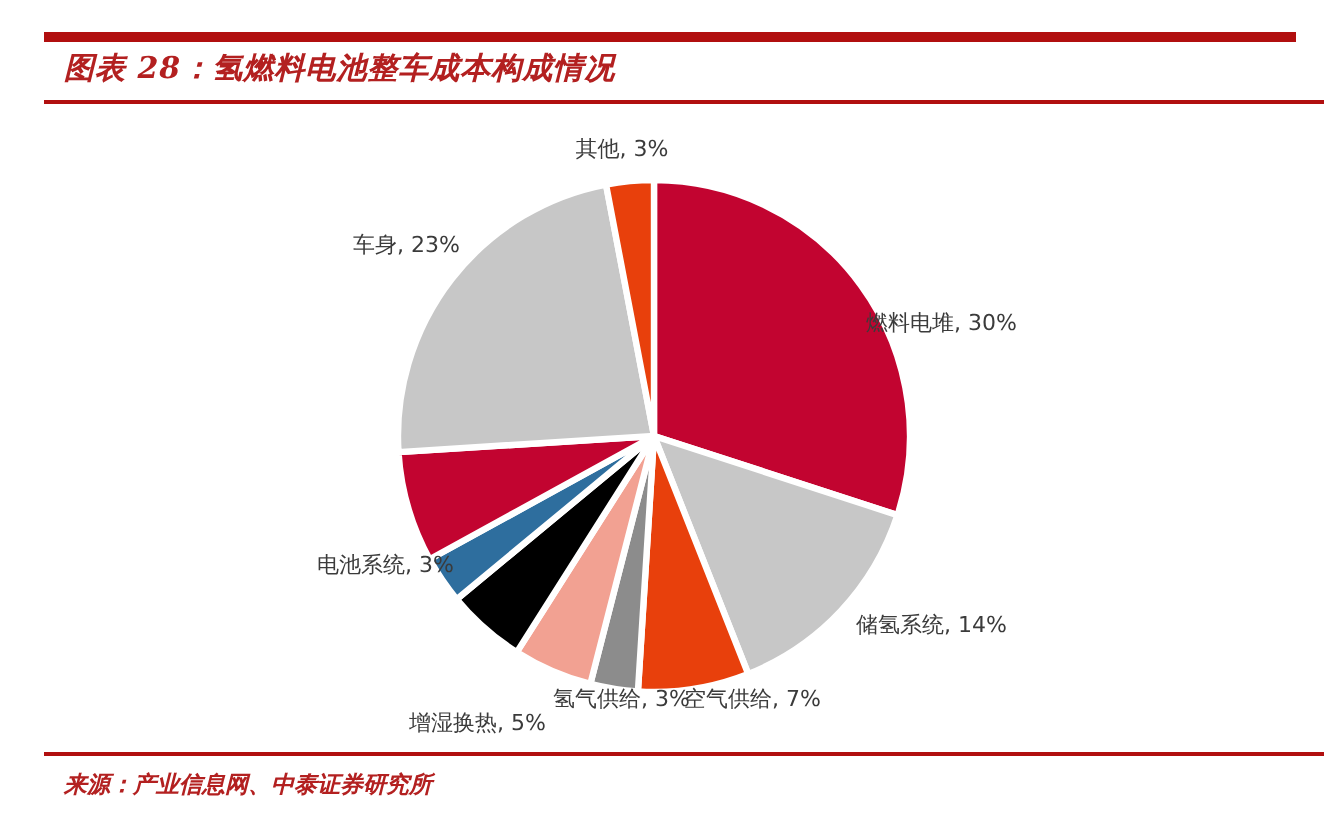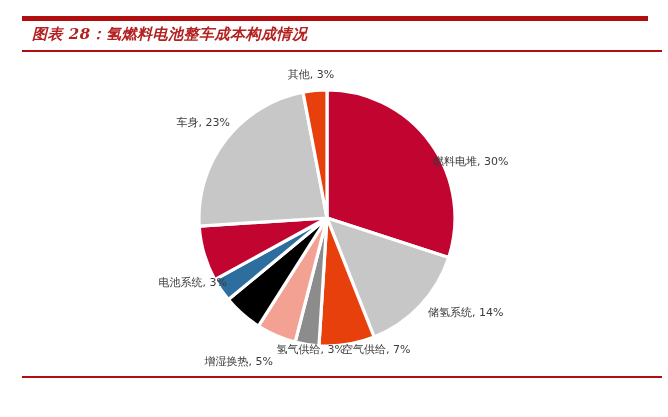--- a/index.html
+++ b/index.html
@@ -148,14 +148,15 @@
 
     <div class="slice-label anchor-end" style="left:227px; top:222px;">电池系统, 3%</div>
 
 
     <div class="slice-label anchor-end" style="left:230px; top:62px;">车身, 23%</div>
 
     <div class="slice-label anchor-mid" style="left:311px; top:14px;">其他, 3%</div>
   </div>
 
   <div class="bottom-rule"></div>
+  <div class="source-note">来源：产业信息网、中泰证券研究所</div>
 
 </div>
 
 </body></html>

